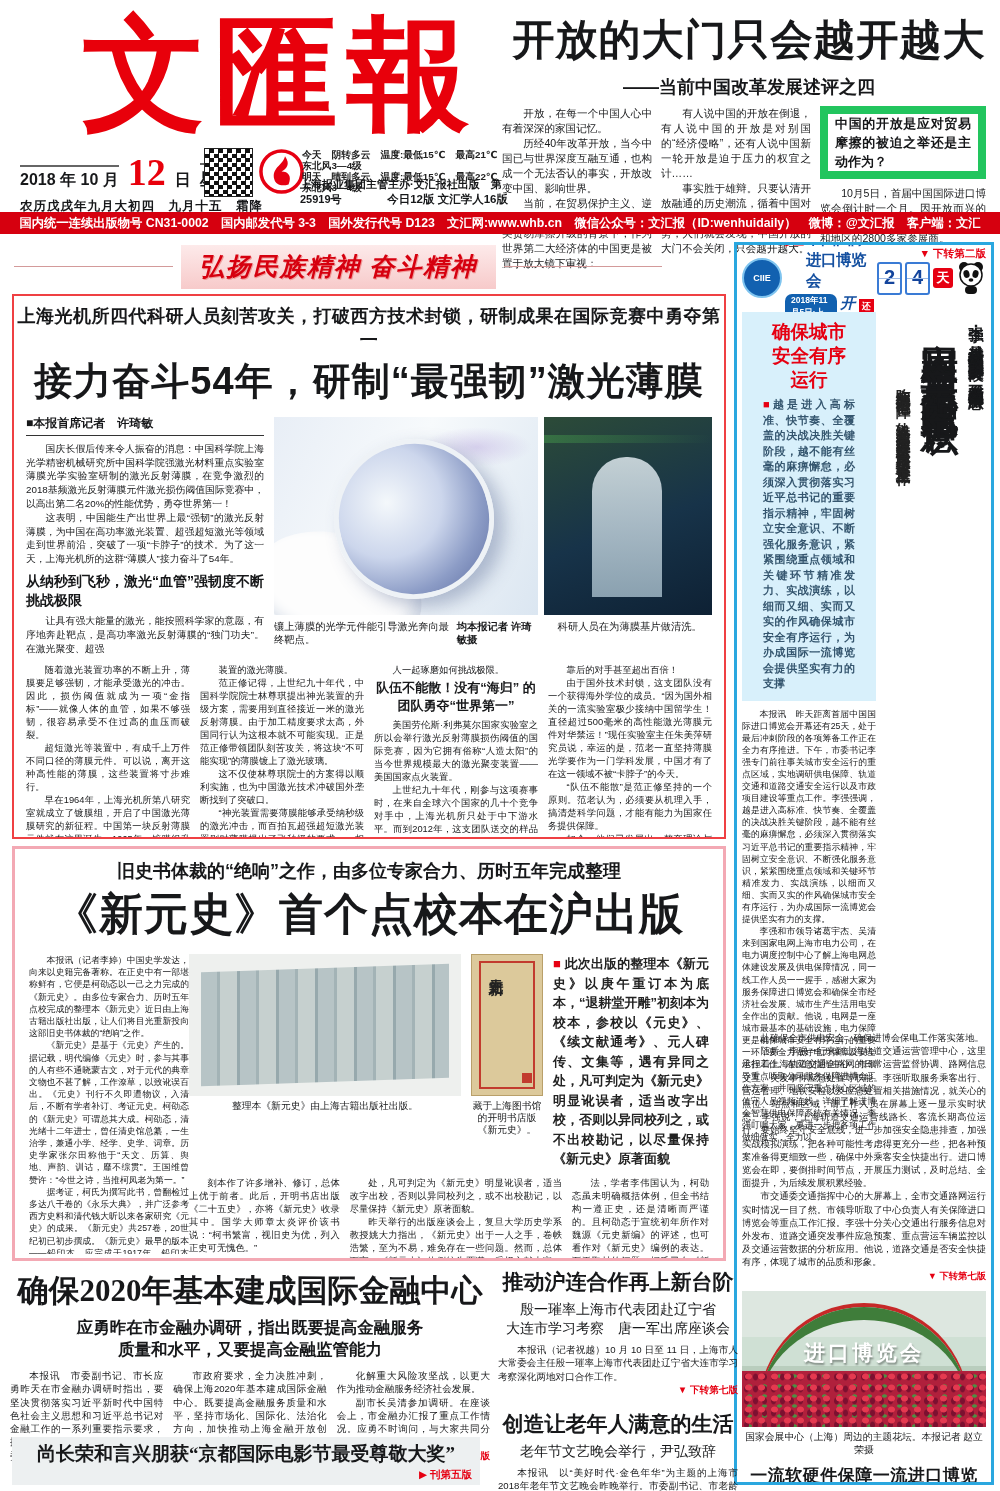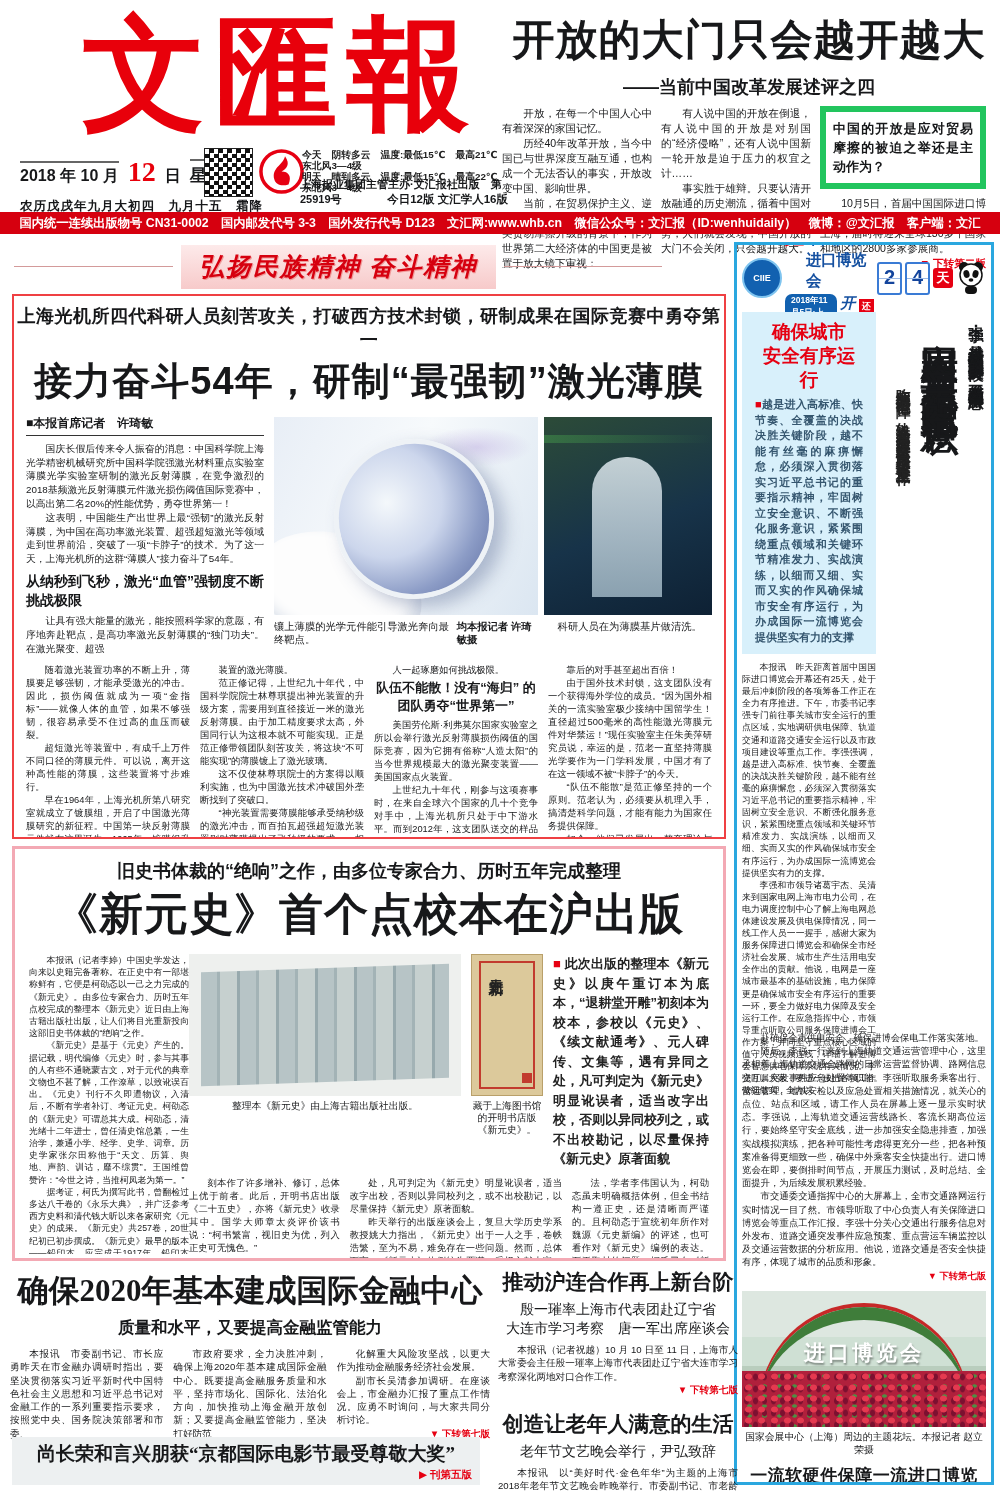--- a/index.html
+++ b/index.html
@@ -9,39 +9,39 @@
   .serif{font-family:"Liberation Serif","DejaVu Serif",serif;}
   .jt{text-align:justify;}
   .p{margin:0;text-indent:2em;}
   .turn{color:#e60012;font-weight:bold;text-align:right;display:block;}
 
   
   .wh-logo{left:56px;top:2px;width:448px;height:152px;text-align:center;color:#e8000b;
            font-size:124px;font-weight:900;line-height:148px;letter-spacing:8px;}
   .date-row{left:20px;top:154px;display:flex;align-items:baseline;gap:9px;}
   .date-ym{font-size:16px;font-weight:bold;border-top:2px solid #666;padding-top:3px;}
-  .date-d{font-size:28px;font-weight:900;color:#e8000b;line-height:36px;font-family:Liberation Serif, serif;}
+  .date-d{font-size:38px;font-weight:900;color:#e8000b;line-height:36px;font-family:Liberation Serif, serif;}
   .date-sfx{font-size:16px;font-weight:bold;}
   .date-wk{font-size:17px;font-weight:900;border-top:2px solid #666;padding-top:3px;}
   .lunar{left:20px;top:198px;font-size:12.5px;font-weight:bold;letter-spacing:1px;}
   .qr{left:204px;top:148px;width:47px;height:47px;border:1px solid #222;
       background:repeating-conic-gradient(#111 0% 25%,#fff 0% 50%) 0 0/9px 9px;}
   .phoenix{left:258px;top:148px;width:47px;height:47px;}
   .weather{left:302px;top:149px;width:204px;font-size:9.8px;font-weight:bold;line-height:11px;color:#222;}
   .publisher{left:300px;top:177px;width:208px;font-size:11px;font-weight:900;}
   .edition{left:300px;top:192px;width:208px;font-size:11.5px;font-weight:900;text-align:right;}
 
   
   .ta{left:502px;top:12px;width:494px;}
   .ta h1{margin:0;font-size:42px;font-weight:900;text-align:center;letter-spacing:1px;}
   .ta .sub{font-size:18px;font-weight:bold;text-align:center;margin:7px 0 7px;}
   .ta-cols{display:flex;gap:9px;font-size:10.6px;line-height:15px;}
   .ta-c1,.ta-c2{width:150px;}
   .ta-c3{width:166px;}
-  .pullquote{border:6px solid #22c55e;padding:7px 7px;font-size:13px;font-weight:900;line-height:19px;margin-bottom:7px;}
+  .pullquote{border:8px solid #22c55e;padding:0 7px;font-size:13px;font-weight:900;line-height:19px;margin-bottom:7px;}
 
   
   .infobar{left:0;top:212px;width:1000px;height:22px;background:#d6000f;color:#fff;
            font-size:12.3px;font-weight:bold;line-height:22px;text-align:center;}
 
   
   .banner-row{left:14px;top:243px;width:648px;height:47px;display:flex;align-items:center;gap:8px;}
   .banner-line{flex:1;height:1px;background:#d39a9a;}
   .banner-core{width:315px;height:44px;background:linear-gradient(#fdeaea,#f7caca);
                color:#d6000f;font-size:25px;font-weight:900;font-style:italic;text-align:center;
@@ -115,21 +115,21 @@
   .cd-kaimu{color:#1550a0;font-size:15px;font-weight:900;font-style:italic;}
   .cd-haiyou{background:#e60012;color:#fff;font-size:9px;font-weight:bold;padding:1px 3px;}
   .flip{width:21px;height:29px;background:#fff;border:2px solid #3a7bd5;border-radius:3px;color:#14459c;
         font-size:20px;font-weight:900;text-align:center;line-height:26px;position:relative;}
   .flip::after{content:"";position:absolute;left:0;right:0;top:50%;height:1px;background:#9db9e4;}
   .cd-tian{width:20px;height:20px;background:#e60012;color:#fff;font-size:13px;font-weight:900;
            text-align:center;line-height:20px;border-radius:3px;}
   .panda{width:30px;height:34px;}
   .sb-mid{display:flex;height:714px;margin-top:5px;}
   .sb-left{width:134px;}
-  .bluebox{background:#d8f0fb;padding:8px 13px 9px;}
+  .bluebox{background:#d8f0fb;padding:8px 21px 9px;}
   .bb-title{color:#e60012;font-size:18.5px;font-weight:900;text-align:center;line-height:24px;}
   .bb-body{margin-top:5px;font-size:11px;font-weight:bold;line-height:15.5px;color:#35566f;text-align:justify;}
   .bb-body .sq{color:#e60012;}
   .sb-narrow{margin-top:7px;font-size:8.8px;line-height:12.1px;text-align:justify;}
   .sb-vert{flex:1;display:flex;justify-content:flex-end;gap:6px;padding-top:2px;}
   .vsub{writing-mode:vertical-rl;font-size:14.5px;font-weight:bold;letter-spacing:2px;margin-top:62px;color:#222;}
   .vbig{writing-mode:vertical-rl;font-size:37px;font-weight:900;letter-spacing:4px;line-height:1.1;}
   .vsmall{writing-mode:vertical-rl;font-size:15.5px;font-weight:900;letter-spacing:1px;}
   .sb-wide{margin-top:6px;font-size:9.3px;line-height:13.2px;text-align:justify;}
   .expo{margin-top:8px;}
@@ -415,20 +415,21 @@
           <p class="p">法，学者李伟国认为，柯劭忞虽未明确概括体例，但全书结构一遵正史，还是清晰而严谨的。且柯劭忞于宣统初年所作对魏源《元史新编》的评述，也可看作对《新元史》编例的表达。至于取材的问题，柯氏已在《新元史考证》中作了补救。“《新元史》这次由上海古籍出版社整理出版，对于此书得到更充分的利用，从而推动元史研究的进一步发展，有重要意义。”李伟国说。</p>
             </div>
         </div>
       </div>
     </div>
   </div>
 
   <div class="abs finance">
     <h2>确保2020年基本建成国际金融中心</h2>
     <div class="fin-sub">
+      <div>应勇昨在市金融办调研，指出既要提高金融服务</div>
       <div>质量和水平，又要提高金融监管能力</div>
     </div>
     <div class="fin-cols jt">
       <div>
 
       <p class="p">本报讯　市委副书记、市长应勇昨天在市金融办调研时指出，要坚决贯彻落实习近平新时代中国特色社会主义思想和习近平总书记对金融工作的一系列重要指示要求，按照党中央、国务院决策部署和市委、</p>
         </div>
       <div>
 
       <p class="p">市政府要求，全力决胜冲刺，确保上海2020年基本建成国际金融中心。既要提高金融服务质量和水平，坚持市场化、国际化、法治化方向，加快推动上海金融开放创新；又要提高金融监管能力，坚决打好防范</p>

